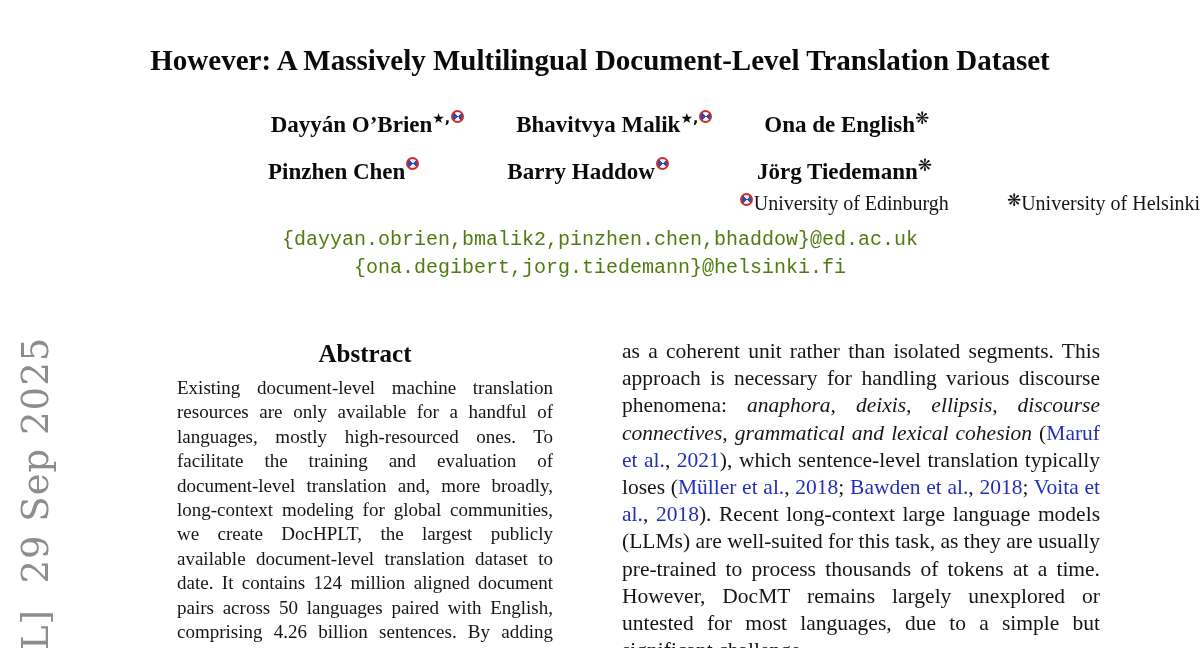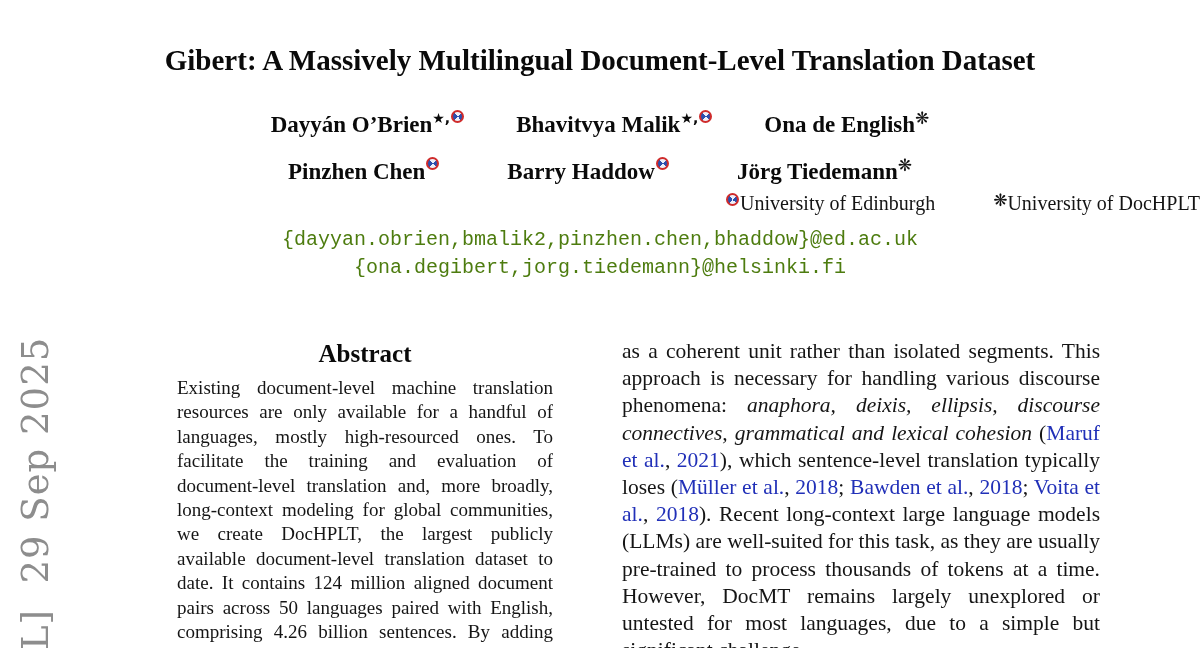--- a/index.html
+++ b/index.html
@@ -17,21 +17,21 @@
   .title {
     position:absolute; top:44px; left:0; width:1200px; margin:0;
     text-align:center; font-size:29px; font-weight:bold; color:#0a0a0a;
   }
   .authors-row {
     position:absolute; left:0; width:1200px;
     display:flex; justify-content:center; align-items:baseline;
     font-size:23px; font-weight:bold; color:#0a0a0a;
   }
   .authors-row.r1 { top:108px; gap:52px; }
-  .authors-row.r2 { top:155px; gap:68px; }
+  .authors-row.r2 { top:155px; gap:88px; }
   .sup { display:inline-block; }
   .star { font-family:"DejaVu Sans", sans-serif; font-size:14px; vertical-align:9px; font-weight:bold; }
   .crest {
     display:inline-block; width:9px; height:9px; border-radius:50%;
     border:2.5px solid #cf2b2b; vertical-align:9px; margin-left:1px;
     background: conic-gradient(from 45deg, #2b4fae 0 90deg, #eef0fa 0 180deg, #2b4fae 0 270deg, #eef0fa 0 360deg);
   }
   .flower { font-family:"DejaVu Sans", sans-serif; font-size:17px; vertical-align:8px; color:#111; font-weight:normal; }
   .affils {
     position:absolute; top:190px; left:0; width:1200px;
@@ -62,37 +62,37 @@
   .it { font-style:italic;margin-top:24px; }
   .cite { color:#2130b8; }
 </style>
 </head>
 <body>
 
 <div class="page">
 
   <div class="watermark">L]  29 Sep 2025</div>
 
-  <h1 class="title">Gibert: A Massively Multilingual Document-Level Translation Dataset</h1>
+  <h1 class="title">However: A Massively Multilingual Document-Level Translation Dataset</h1>
 
   <div class="authors-row r1">
     <span class="author"><span>Dayyán O’Brien</span><span class="sup"><span class="star">★,</span><span class="crest"></span></span></span>
     <span class="author"><span>Bhavitvya Malik</span><span class="sup"><span class="star">★,</span><span class="crest"></span></span></span>
     <span class="author"><span>Ona de English</span><span class="sup"><span class="flower">❋</span></span></span>
   </div>
 
   <div class="authors-row r2">
     <span class="author"><span>Pinzhen Chen</span><span class="sup"><span class="crest"></span></span></span>
     <span class="author"><span>Barry Haddow</span><span class="sup"><span class="crest"></span></span></span>
     <span class="author"><span>Jörg Tiedemann</span><span class="sup"><span class="flower">❋</span></span></span>
   </div>
 
   <div class="affils">
     <span><span class="crest"></span><span>University of Edinburgh</span></span>
-    <span><span class="flower">❋</span><span>University of DocHPLT</span></span>
+    <span><span class="flower">❋</span><span>University of Helsinki</span></span>
   </div>
 
   <div class="emails">
     <div>{dayyan.obrien,bmalik2,pinzhen.chen,bhaddow}@ed.ac.uk</div>
     <div>{ona.degibert,jorg.tiedemann}@helsinki.fi</div>
   </div>
 
   <h2 class="abstract-heading">Abstract</h2>
 
   <div class="abstract-text">Existing document-level machine translation resources are only available for a handful of languages, mostly high-resourced ones. To facilitate the training and evaluation of document-level translation and, more broadly, long-context modeling for global communities, we create DocHPLT, the largest publicly available document-level translation dataset to date. It contains 124 million aligned document pairs across 50 languages paired with English, comprising 4.26 billion sentences. By adding pivoted alignments, practitioners can obtain 2500 additional language pairs.</div>

